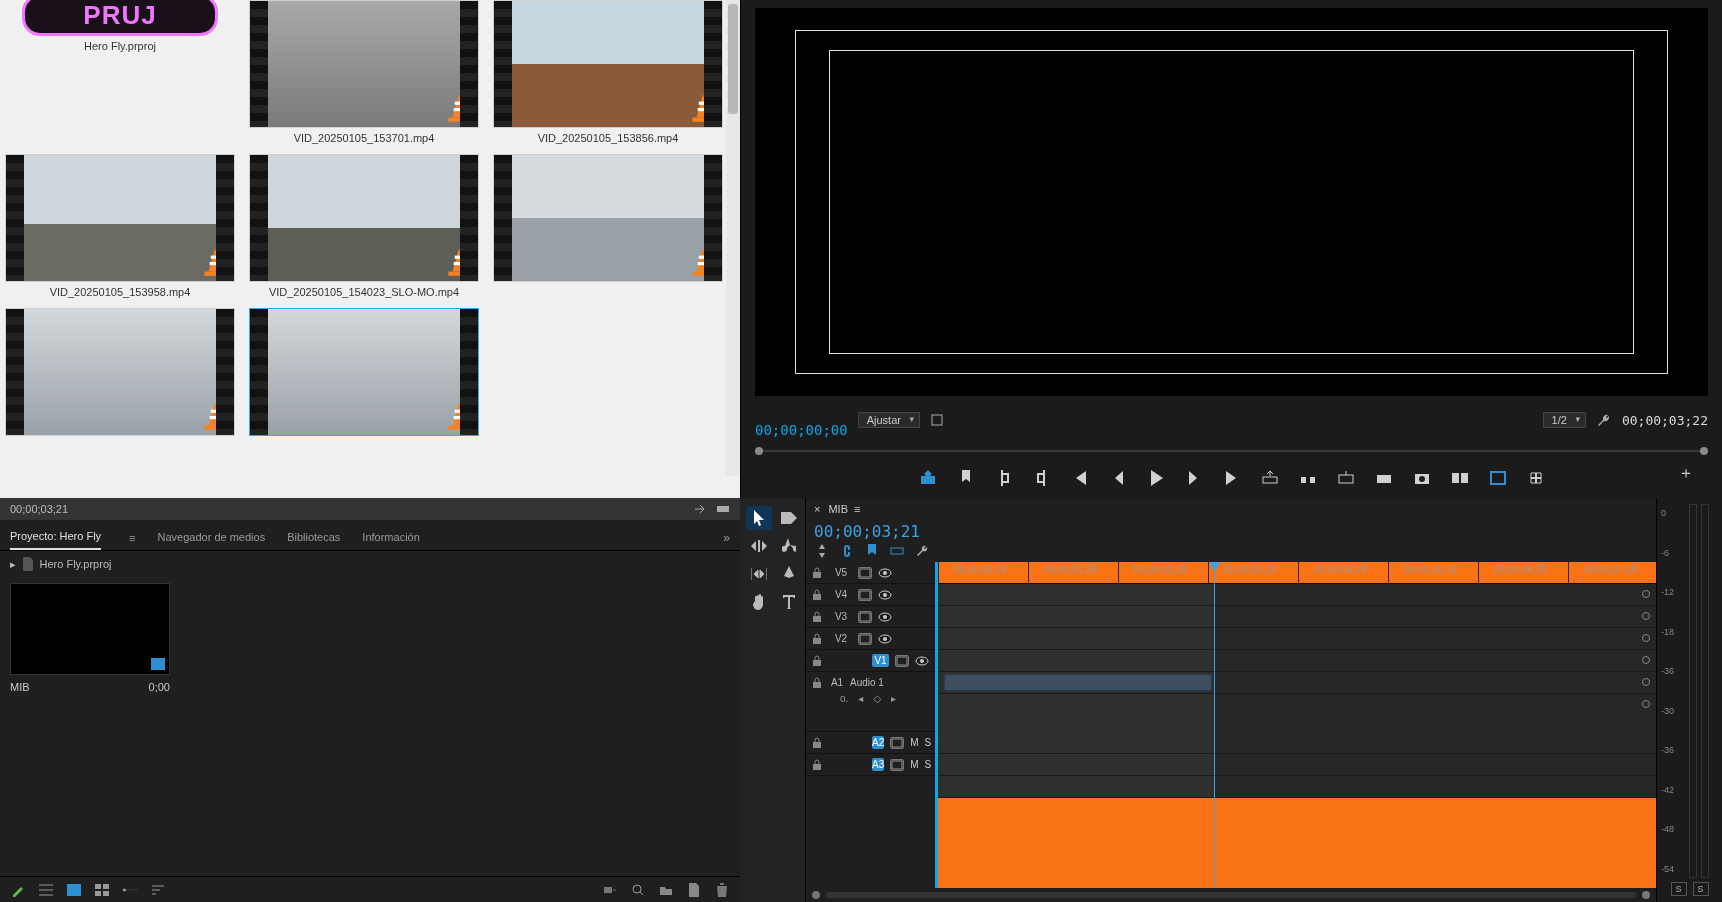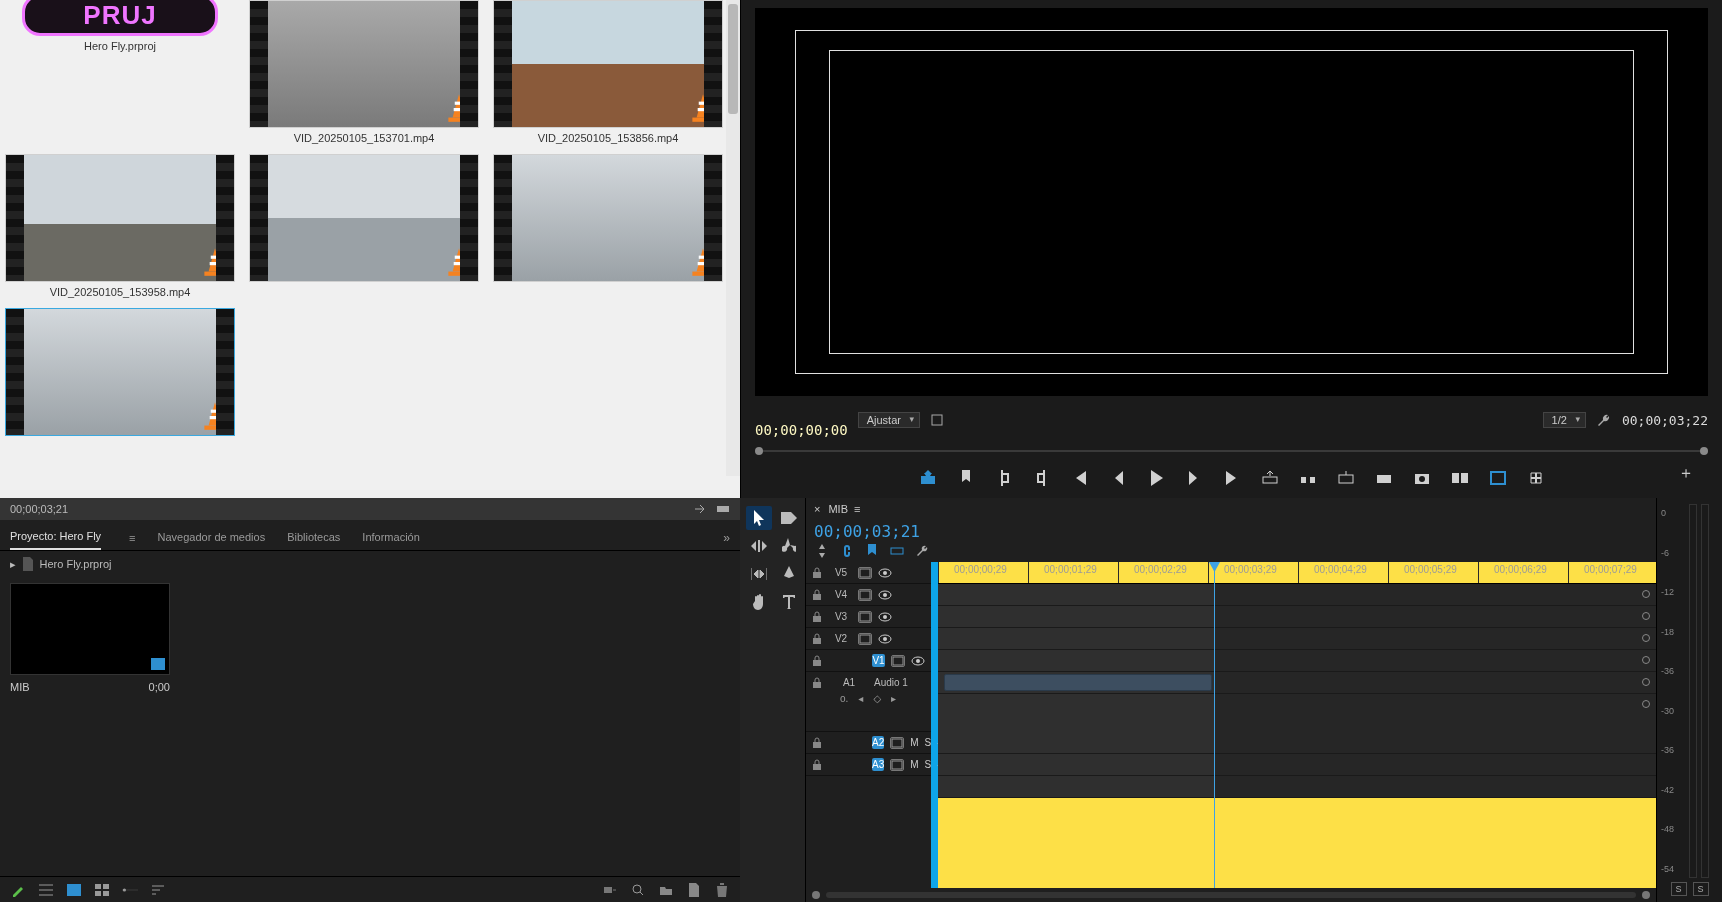--- a/index.html
+++ b/index.html
@@ -96,21 +96,21 @@
   position: absolute; border: 1px solid #e0e0e0;
 }
 .safe-outer { inset: 22px 40px; }
 .safe-inner { inset: 42px 74px; }
 .safe-inner::before, .safe-inner::after,
 .safe-outer::before, .safe-outer::after { content:""; }
 .monitor-row1 {
   display: flex; align-items: center; gap: 10px;
   padding: 6px 0 2px; font-size: 12px;
 }
-.tc-blue { color: #fef9c3; font-family: "Consolas", monospace; font-size: 14px; margin-top: 20px; }
+.tc-blue { color: #0ea5e9; font-family: "Consolas", monospace; font-size: 14px; margin-top: 20px; }
 .tc-white { color: #dcdcdc; font-family: "Consolas", monospace; font-size: 13px; }
 .dropdown { background: #2a2a2a; border: 1px solid #444; color: #ccc; padding: 1px 18px 1px 8px; font-size: 11px; position: relative; }
 .dropdown::after { content:"▾"; position:absolute; right:5px; top:1px; font-size:9px; color:#aaa; }
 .spacer { flex: 1; }
 .wrench { width: 16px; height: 16px; color:#aaa; }
 
 .scrubber {
   height: 14px; position: relative; margin: 4px 0 6px;
 }
 .scrubber .track { position:absolute; left:0; right:0; top:6px; height:2px; background:#3a3a3a; }
@@ -180,36 +180,36 @@
 .tl-row1 { display:flex; align-items:center; gap:14px; padding: 2px 8px 2px 8px; }
 .tc-big { font-family:"Consolas",monospace; font-size:16px; color:#3ea2e5; }
 .tlicons { display:flex; gap:10px; color:#aaa; align-items:center;}
 .tlicon{width:15px;height:15px;display:flex;align-items:center;justify-content:center;}
 .tlicon.accent svg{color:#2e8fd0;}
 
 .tl-body {
   flex:1; display:grid;
   grid-template-columns: 132px 1fr;
 }
-.trackheads { border-right:7px solid #0ea5e9; }
+.trackheads { border-right:3px solid #0ea5e9; }
 .trackhead {
   height:22px; display:flex; align-items:center; gap:6px;
   padding: 0 6px; border-bottom:1px solid #111; font-size:10px; color:#bbb;
 }
 .trackhead .lock{width:12px;}
 .trackhead .lbl { width:22px; text-align:center; padding:1px 0; border-radius:2px; }
 .trackhead .lbl.on { background:#2e8fd0; color:#fff;margin-left:44px; }
 .trackhead .sq{width:14px;height:12px;border:1px solid #777;border-radius:2px;}
 .trackhead .eye, .trackhead .ms{font-size:10px;color:#ccc;}
 .trackhead.audio1{height:60px; align-items:flex-start; padding-top:4px; flex-direction:column; gap:4px;}
-.trackhead.audio1 .row{display:flex;align-items:center;gap:14px;}
+.trackhead.audio1 .row{display:flex;align-items:center;gap:2px;}
 .trackhead.audio1 .row2{display:flex;align-items:center;gap:10px;padding-left:28px;color:#999;}
 
 .tracks {
-  position:relative; background:#fde047; overflow:hidden;
+  position:relative; background:#f97316; overflow:hidden;
 }
 .ruler {
   height:22px; border-bottom:1px solid #000; display:flex; position:relative;
   background: repeating-linear-gradient(90deg, #2a2a2a 0 1px, transparent 1px 90px);
 }
 .ruler .tick { position:absolute; top:2px; font-size:10px; color:#9a9a9a; }
 .tracks .lane { height:22px; border-bottom:1px solid #1a1a1a; position:relative; }
 .tracks .lane.audio1 { height:60px; }
 .tracks .lane.hl { background:#2d3238; }
 .clip { position:absolute; top:2px; bottom:2px; background:#3d4e60; border:1px solid #2a3a4a; border-radius:2px; }
@@ -278,20 +278,34 @@
             <div class="vlc-cone">
               <svg viewBox="0 0 32 32">
                 <path d="M16 3l6 22H10z" fill="#f58220"></path>
                 <rect x="6" y="25" width="20" height="4" fill="#f58220"></rect>
                 <rect x="12" y="10" width="8" height="3" fill="#fff"></rect>
                 <rect x="11" y="16" width="10" height="3" fill="#fff"></rect>
               </svg>
             </div>
           </div>
           <div class="mb-label">VID_20250105_153958.mp4</div>
+        </div>
+        <div class="mb-item">
+          <div class="mb-thumb filmstrip">
+            <div class="img standB"></div>
+            <div class="vlc-cone">
+              <svg viewBox="0 0 32 32">
+                <path d="M16 3l6 22H10z" fill="#f58220"></path>
+                <rect x="6" y="25" width="20" height="4" fill="#f58220"></rect>
+                <rect x="12" y="10" width="8" height="3" fill="#fff"></rect>
+                <rect x="11" y="16" width="10" height="3" fill="#fff"></rect>
+              </svg>
+            </div>
+          </div>
+          <div class="mb-label">VID_20250105_154023_SLO-MO.mp4</div>
         </div>
         <div class="mb-item">
           <div class="mb-thumb filmstrip">
             <div class="img hoodA"></div>
             <div class="vlc-cone">
               <svg viewBox="0 0 32 32">
                 <path d="M16 3l6 22H10z" fill="#f58220"></path>
                 <rect x="6" y="25" width="20" height="4" fill="#f58220"></rect>
                 <rect x="12" y="10" width="8" height="3" fill="#fff"></rect>
                 <rect x="11" y="16" width="10" height="3" fill="#fff"></rect>

